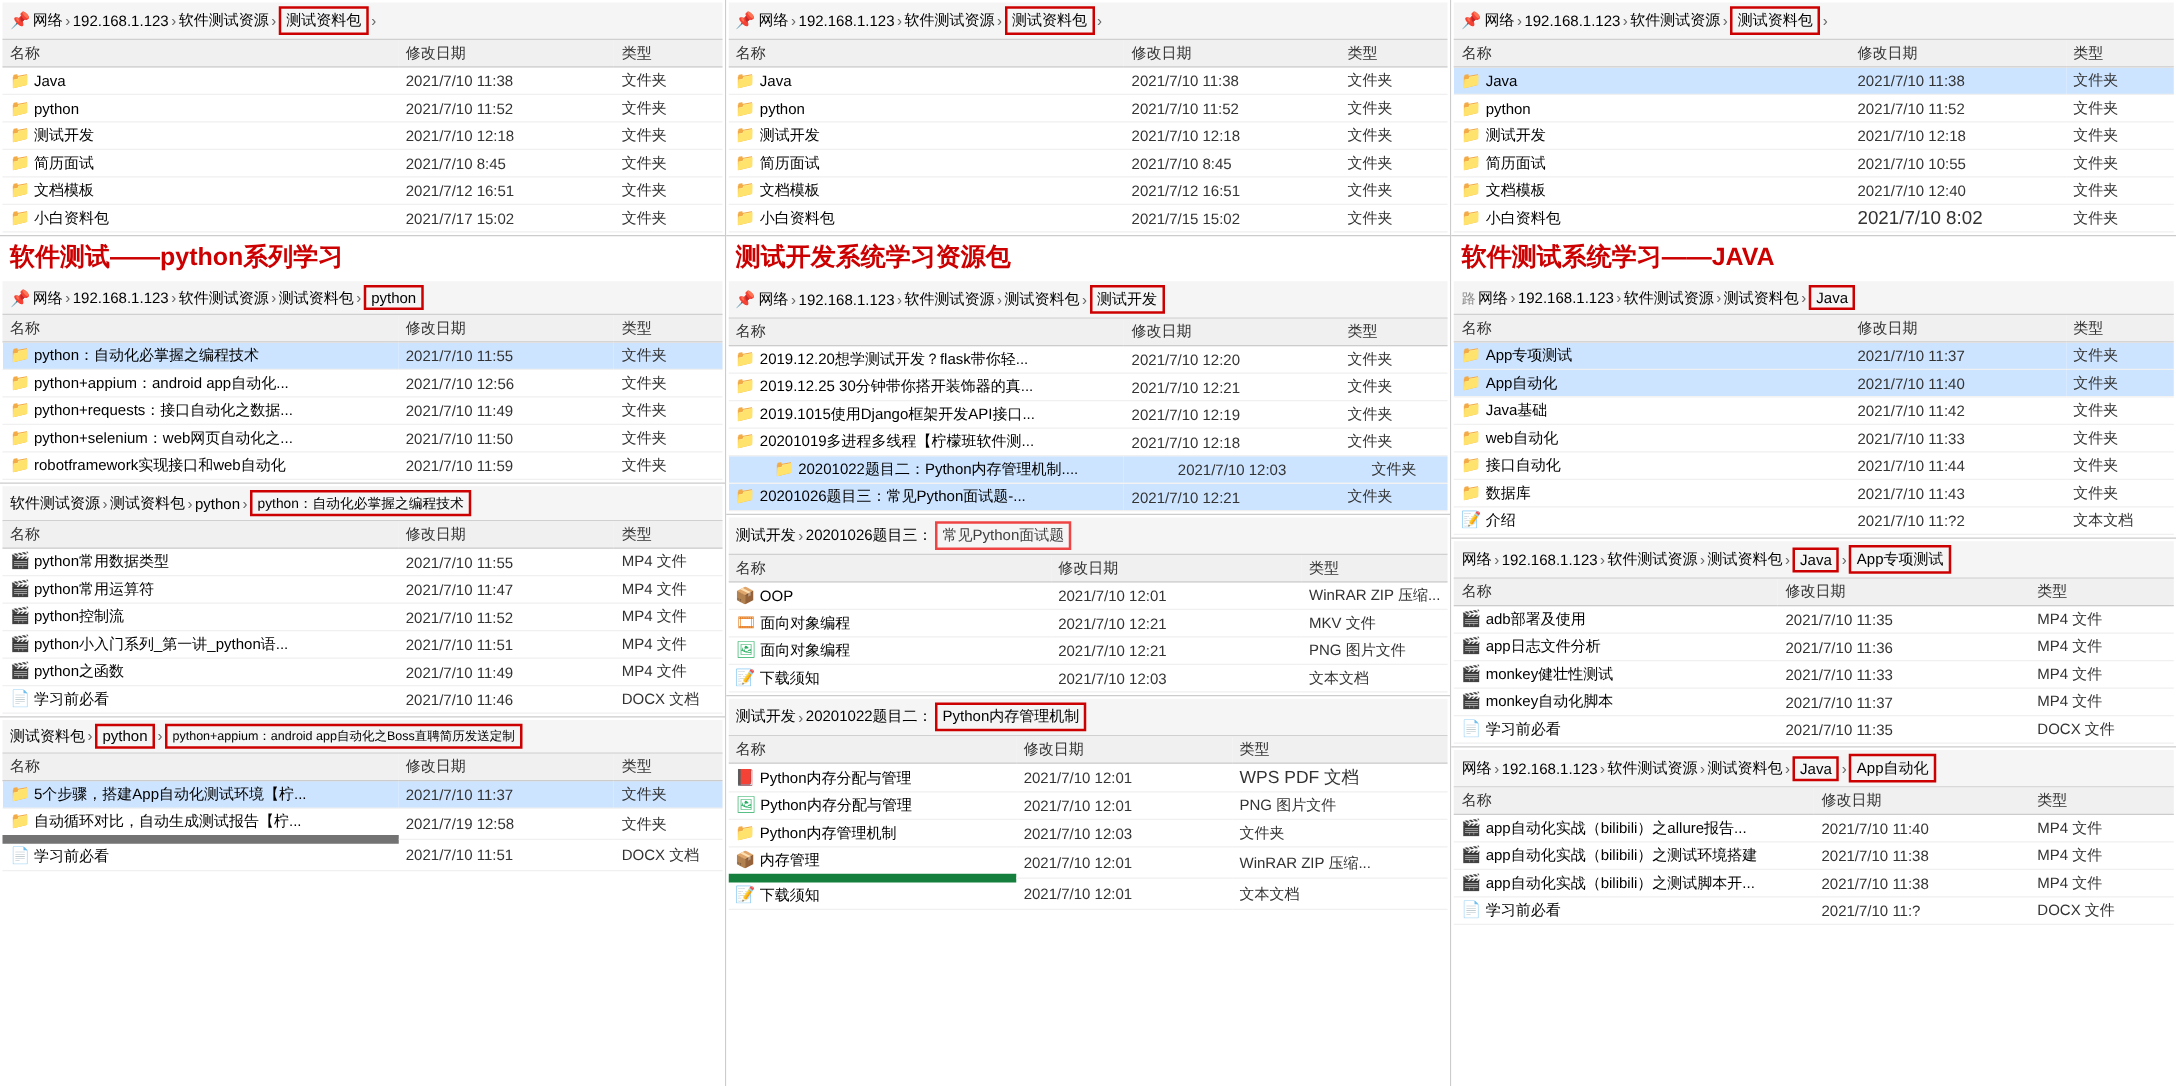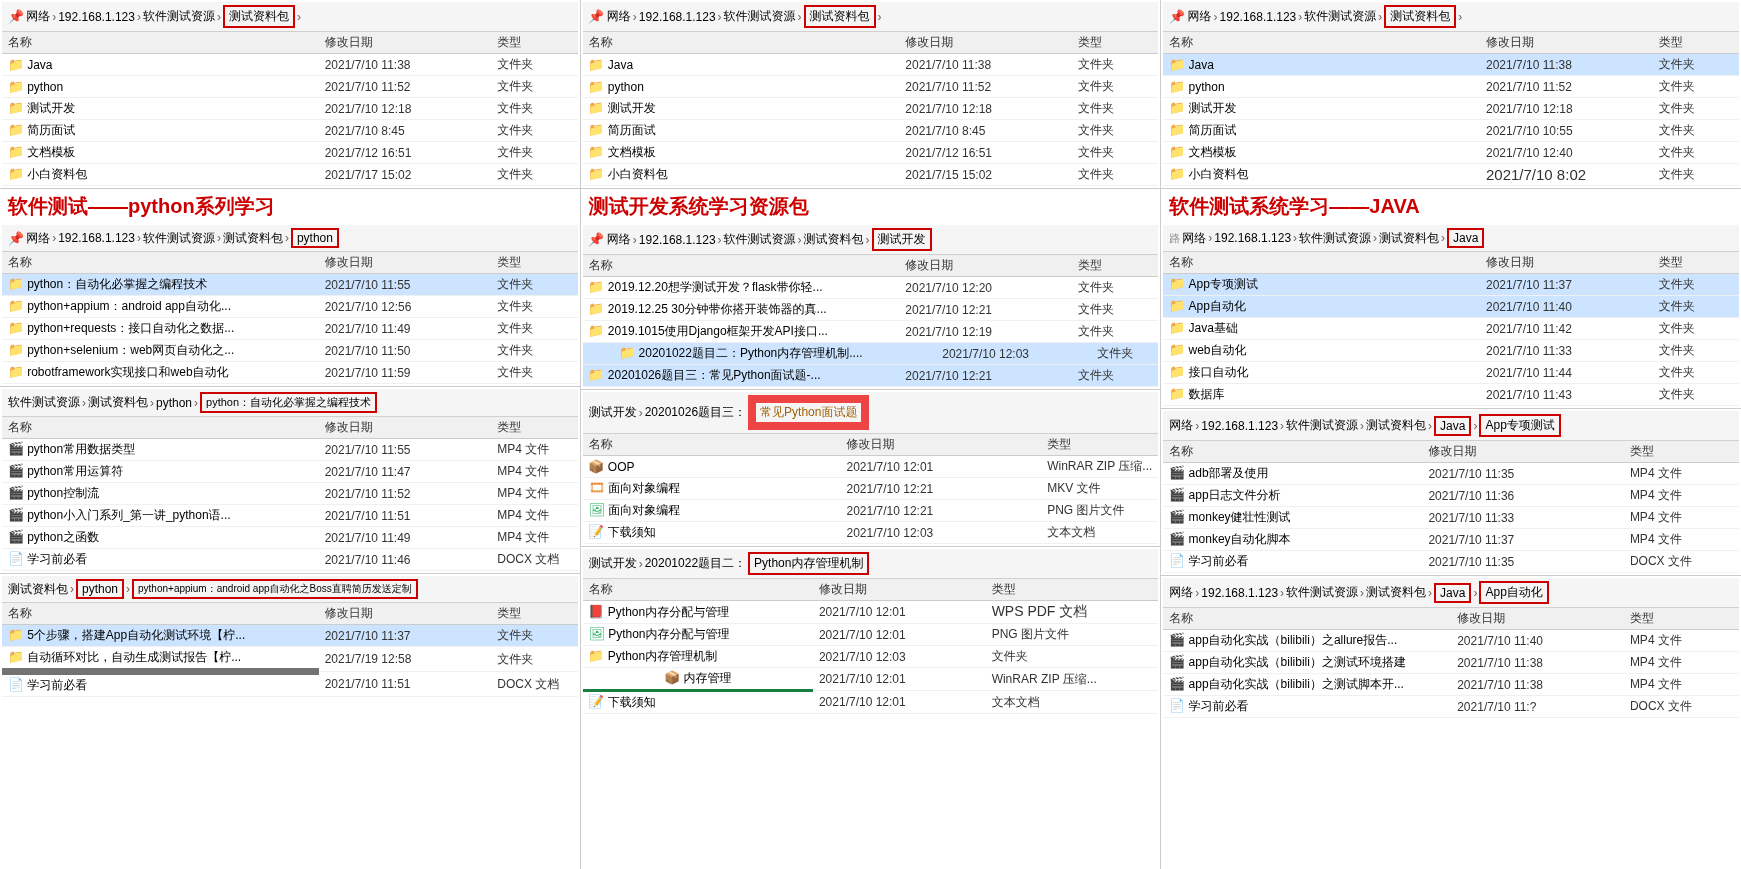--- a/index.html
+++ b/index.html
@@ -400,20 +400,27 @@
       <td style="padding:2px 6px;font-size:12px;color:#333;white-space:nowrap;border-bottom:1px solid #f0f0f0;">2021/7/10 12:21</td>
       <td style="padding:2px 6px;font-size:12px;color:#333;white-space:nowrap;border-bottom:1px solid #f0f0f0;">文件夹</td>
     </tr>
             <tr>
       <td style="padding:2px 6px;font-size:12px;color:#000;white-space:nowrap;overflow:hidden;text-overflow:ellipsis;max-width:220px;border-bottom:1px solid #f0f0f0;">
         <span style="color:#f5c518;margin-right:3px;font-size:13px;">📁</span>2019.1015使用Django框架开发API接口...
       </td>
       <td style="padding:2px 6px;font-size:12px;color:#333;white-space:nowrap;border-bottom:1px solid #f0f0f0;">2021/7/10 12:19</td>
       <td style="padding:2px 6px;font-size:12px;color:#333;white-space:nowrap;border-bottom:1px solid #f0f0f0;">文件夹</td>
     </tr>
+            <tr>
+      <td style="padding:2px 6px;font-size:12px;color:#000;white-space:nowrap;overflow:hidden;text-overflow:ellipsis;max-width:220px;border-bottom:1px solid #f0f0f0;">
+        <span style="color:#f5c518;margin-right:3px;font-size:13px;">📁</span>20201019多进程多线程【柠檬班软件测...
+      </td>
+      <td style="padding:2px 6px;font-size:12px;color:#333;white-space:nowrap;border-bottom:1px solid #f0f0f0;">2021/7/10 12:18</td>
+      <td style="padding:2px 6px;font-size:12px;color:#333;white-space:nowrap;border-bottom:1px solid #f0f0f0;">文件夹</td>
+    </tr>
             <tr style="background: rgb(204, 228, 255); text-align: center;">
       <td style="padding:2px 6px;font-size:12px;color:#000;white-space:nowrap;overflow:hidden;text-overflow:ellipsis;max-width:220px;border-bottom:1px solid #f0f0f0;">
         <span style="color:#f5c518;margin-right:3px;font-size:13px;">📁</span>20201022题目二：Python内存管理机制....
       </td>
       <td style="padding:2px 6px;font-size:12px;color:#333;white-space:nowrap;border-bottom:1px solid #f0f0f0;">2021/7/10 12:03</td>
       <td style="padding:2px 6px;font-size:12px;color:#333;white-space:nowrap;border-bottom:1px solid #f0f0f0;">文件夹</td>
     </tr>
             <tr style="background: rgb(204, 228, 255);">
       <td style="padding:2px 6px;font-size:12px;color:#000;white-space:nowrap;overflow:hidden;text-overflow:ellipsis;max-width:220px;border-bottom:1px solid #f0f0f0;">
         <span style="color:#f5c518;margin-right:3px;font-size:13px;">📁</span>20201026题目三：常见Python面试题-...
@@ -423,21 +430,21 @@
     </tr>
           </tbody>
       </table>
     </div>
 
     <div style="border-bottom:1px solid #ccc;padding:2px;">
       <div style="background:#f5f5f5;border-bottom:1px solid #d0d0d0;padding:3px 6px;display:flex;align-items:center;gap:2px;font-size:12px;">
         <span style="color:#000;">测试开发</span>
         <span style="color:#666;">›</span>
         <span style="color:#000;">20201026题目三：</span>
-        <span style="color:#a16207;border:8px solid #ef4444;padding:1px 4px;text-align:center;">常见Python面试题</span>
+        <span style="color:#404040;border:2px solid #ef4444;padding:1px 4px;text-align:center;">常见Python面试题</span>
       </div>
       <table class="file-list" style="width:100%;border-collapse:collapse;">
         <thead>
           <tr>
             <th style="background:#f0f0f0;border-bottom:1px solid #ccc;text-align:left;padding:2px 6px;font-size:12px;font-weight:normal;width:45%;">名称</th>
             <th style="background:#f0f0f0;border-bottom:1px solid #ccc;text-align:left;padding:2px 6px;font-size:12px;font-weight:normal;width:35%;">修改日期</th>
             <th style="background:#f0f0f0;border-bottom:1px solid #ccc;text-align:left;padding:2px 6px;font-size:12px;font-weight:normal;width:20%;">类型</th>
           </tr>
         </thead>
         <tbody id="mid-bot1-files">
@@ -504,21 +511,21 @@
       <td style="padding:2px 6px;font-size:12px;color:#333;white-space:nowrap;border-bottom:1px solid #f0f0f0;">PNG 图片文件</td>
     </tr>
             <tr>
       <td style="padding:2px 6px;font-size:12px;color:#000;white-space:nowrap;overflow:hidden;text-overflow:ellipsis;max-width:220px;border-bottom:1px solid #f0f0f0;">
         <span style="color:#f5c518;margin-right:3px;font-size:13px;">📁</span>Python内存管理机制
       </td>
       <td style="padding:2px 6px;font-size:12px;color:#333;white-space:nowrap;border-bottom:1px solid #f0f0f0;">2021/7/10 12:03</td>
       <td style="padding:2px 6px;font-size:12px;color:#333;white-space:nowrap;border-bottom:1px solid #f0f0f0;">文件夹</td>
     </tr>
             <tr>
-      <td style="padding:2px 6px;font-size:12px;color:#000;white-space:nowrap;overflow:hidden;text-overflow:ellipsis;max-width:220px;border-bottom:3px solid #15803d;text-align:center;">
+      <td style="padding:2px 6px;font-size:12px;color:#000;white-space:nowrap;overflow:hidden;text-overflow:ellipsis;max-width:220px;border-bottom:7px solid #15803d;">
         <span style="color:#8e44ad;margin-right:3px;font-size:13px;">📦</span>内存管理
       </td>
       <td style="padding:2px 6px;font-size:12px;color:#333;white-space:nowrap;border-bottom:1px solid #f0f0f0;">2021/7/10 12:01</td>
       <td style="padding:2px 6px;font-size:12px;color:#333;white-space:nowrap;border-bottom:1px solid #f0f0f0;">WinRAR ZIP 压缩...</td>
     </tr>
             <tr>
       <td style="padding:2px 6px;font-size:12px;color:#000;white-space:nowrap;overflow:hidden;text-overflow:ellipsis;max-width:220px;border-bottom:1px solid #f0f0f0;">
         <span style="color:#7f8c8d;margin-right:3px;font-size:13px;">📝</span>下载须知
       </td>
       <td style="padding:2px 6px;font-size:12px;color:#333;white-space:nowrap;border-bottom:1px solid #f0f0f0;">2021/7/10 12:01</td>
@@ -658,20 +665,27 @@
       <td style="padding:2px 6px;font-size:12px;color:#333;white-space:nowrap;border-bottom:1px solid #f0f0f0;">2021/7/10 11:44</td>
       <td style="padding:2px 6px;font-size:12px;color:#333;white-space:nowrap;border-bottom:1px solid #f0f0f0;">文件夹</td>
     </tr>
             <tr>
       <td style="padding:2px 6px;font-size:12px;color:#000;white-space:nowrap;overflow:hidden;text-overflow:ellipsis;max-width:220px;border-bottom:1px solid #f0f0f0;">
         <span style="color:#f5c518;margin-right:3px;font-size:13px;">📁</span>数据库
       </td>
       <td style="padding:2px 6px;font-size:12px;color:#333;white-space:nowrap;border-bottom:1px solid #f0f0f0;">2021/7/10 11:43</td>
       <td style="padding:2px 6px;font-size:12px;color:#333;white-space:nowrap;border-bottom:1px solid #f0f0f0;">文件夹</td>
     </tr>
+            <tr>
+      <td style="padding:2px 6px;font-size:12px;color:#000;white-space:nowrap;overflow:hidden;text-overflow:ellipsis;max-width:220px;border-bottom:1px solid #f0f0f0;">
+        <span style="color:#7f8c8d;margin-right:3px;font-size:13px;">📝</span>介绍
+      </td>
+      <td style="padding:2px 6px;font-size:12px;color:#333;white-space:nowrap;border-bottom:1px solid #f0f0f0;">2021/7/10 11:?2</td>
+      <td style="padding:2px 6px;font-size:12px;color:#333;white-space:nowrap;border-bottom:1px solid #f0f0f0;">文本文档</td>
+    </tr>
           </tbody>
       </table>
     </div>
 
     <div style="border-bottom:1px solid #ccc;padding:2px;">
       <div style="background:#f5f5f5;border-bottom:1px solid #d0d0d0;padding:3px 6px;display:flex;align-items:center;gap:2px;font-size:12px;flex-wrap:nowrap;overflow:hidden;">
         <span style="color:#000;">网络</span>
         <span style="color:#666;">›</span>
         <span style="color:#000;">192.168.1.123</span>
         <span style="color:#666;">›</span>

